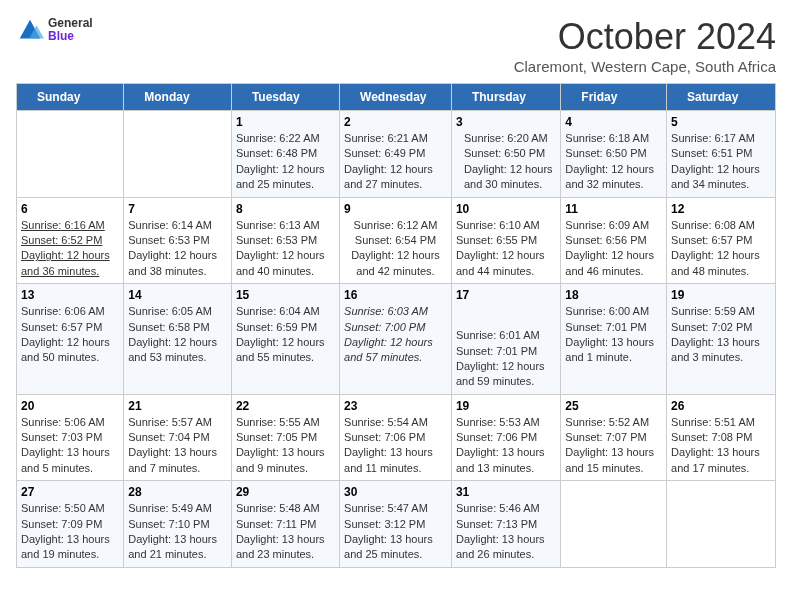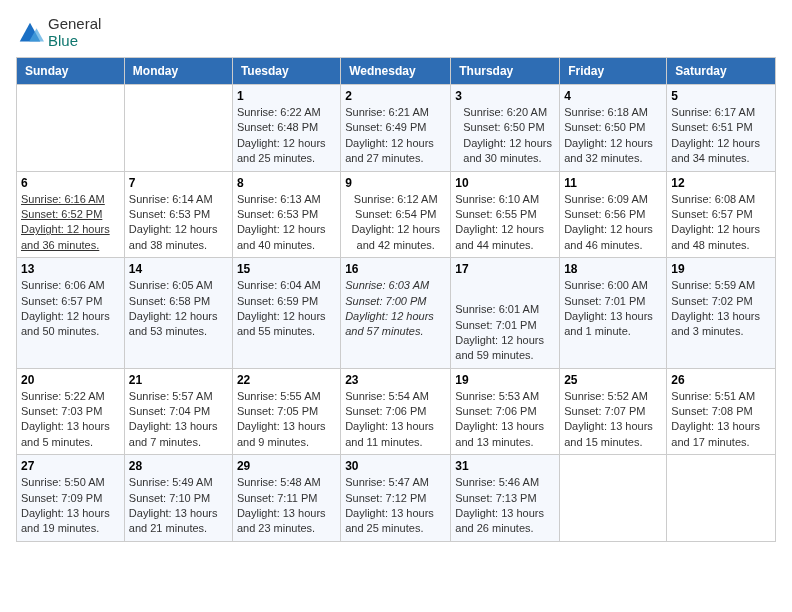--- a/index.html
+++ b/index.html
@@ -15,26 +15,26 @@
       justify-content: space-between;
       align-items: flex-start;
       margin-bottom: 8px;
     }
     .logo {
       display: flex;
       align-items: center;
       gap: 4px;
     }
     .logo-text {
-      font-size: 15px;
-      font-weight: normal;
+      font-size: 12px;
+      font-weight: bold;
       color: #333;
       line-height: 1.1;
     }
-    .logo-blue { color: #0f766e; }
+    .logo-blue { color: #6d28d9; }
     .logo-icon {
       width: 28px;
       height: 28px;
     }
     .title-area {
       text-align: right;
     }
     .month-title {
       font-size: 36px;
       font-weight: normal;
@@ -45,21 +45,21 @@
       color: #555;
     }
     table {
       width: 100%;
       border-collapse: collapse;
       font-size: 11px;
     }
     thead tr th {
       background-color: #2e6db4;
       color: #fff;
-      padding: 6px 8px;
+      padding: 6px 20px;
       text-align: left;
       font-size: 12px;
       font-weight: bold;
       border: 1px solid #ccc;
     }
     tbody tr td {
       border: 1px solid #ccc;
       vertical-align: top;
       padding: 4px;
       height: 80px;
@@ -90,20 +90,24 @@
   <div class="logo">
     <svg class="logo-icon" viewBox="0 0 30 30">
       <polygon points="15,4 26,24 4,24" fill="#1a6fc4"></polygon>
       <polygon points="22,10 30,24 14,24" fill="#4da6e0" opacity="0.7"></polygon>
     </svg>
     <div>
       <div class="logo-text"><span>General</span></div>
       <div class="logo-text logo-blue">Blue</div>
     </div>
   </div>
+  <div class="title-area">
+    <div class="month-title">October 2024</div>
+    <div class="location">Claremont, Western Cape, South Africa</div>
+  </div>
 </div>
 
 <table>
   <thead>
     <tr>
     <th>Sunday</th>
         <th>Monday</th>
         <th>Tuesday</th>
         <th>Wednesday</th>
         <th>Thursday</th>
@@ -249,21 +253,21 @@
           <div class="day-num">19</div>
           <div class="day-info" style="white-space: pre-line;">Sunrise: 5:59 AM
 Sunset: 7:02 PM
 Daylight: 13 hours
 and 3 minutes.</div>
         </td>
       </tr>
       <tr>
         <td>
           <div class="day-num">20</div>
-          <div class="day-info" style="white-space: pre-line;">Sunrise: 5:22 AM
+          <div class="day-info" style="white-space: pre-line;">Sunrise: 5:06 AM
 Sunset: 7:03 PM
 Daylight: 13 hours
 and 5 minutes.</div>
         </td>
         <td>
           <div class="day-num">21</div>
           <div class="day-info" style="white-space: pre-line;">Sunrise: 5:57 AM
 Sunset: 7:04 PM
 Daylight: 13 hours
 and 7 minutes.</div>
@@ -322,21 +326,21 @@
         <td>
           <div class="day-num">29</div>
           <div class="day-info" style="white-space: pre-line;">Sunrise: 5:48 AM
 Sunset: 7:11 PM
 Daylight: 13 hours
 and 23 minutes.</div>
         </td>
         <td>
           <div class="day-num">30</div>
           <div class="day-info" style="white-space: pre-line;">Sunrise: 5:47 AM
-Sunset: 7:12 PM
+Sunset: 3:12 PM
 Daylight: 13 hours
 and 25 minutes.</div>
         </td>
         <td>
           <div class="day-num">31</div>
           <div class="day-info" style="white-space: pre-line;">Sunrise: 5:46 AM
 Sunset: 7:13 PM
 Daylight: 13 hours
 and 26 minutes.</div>
         </td>

